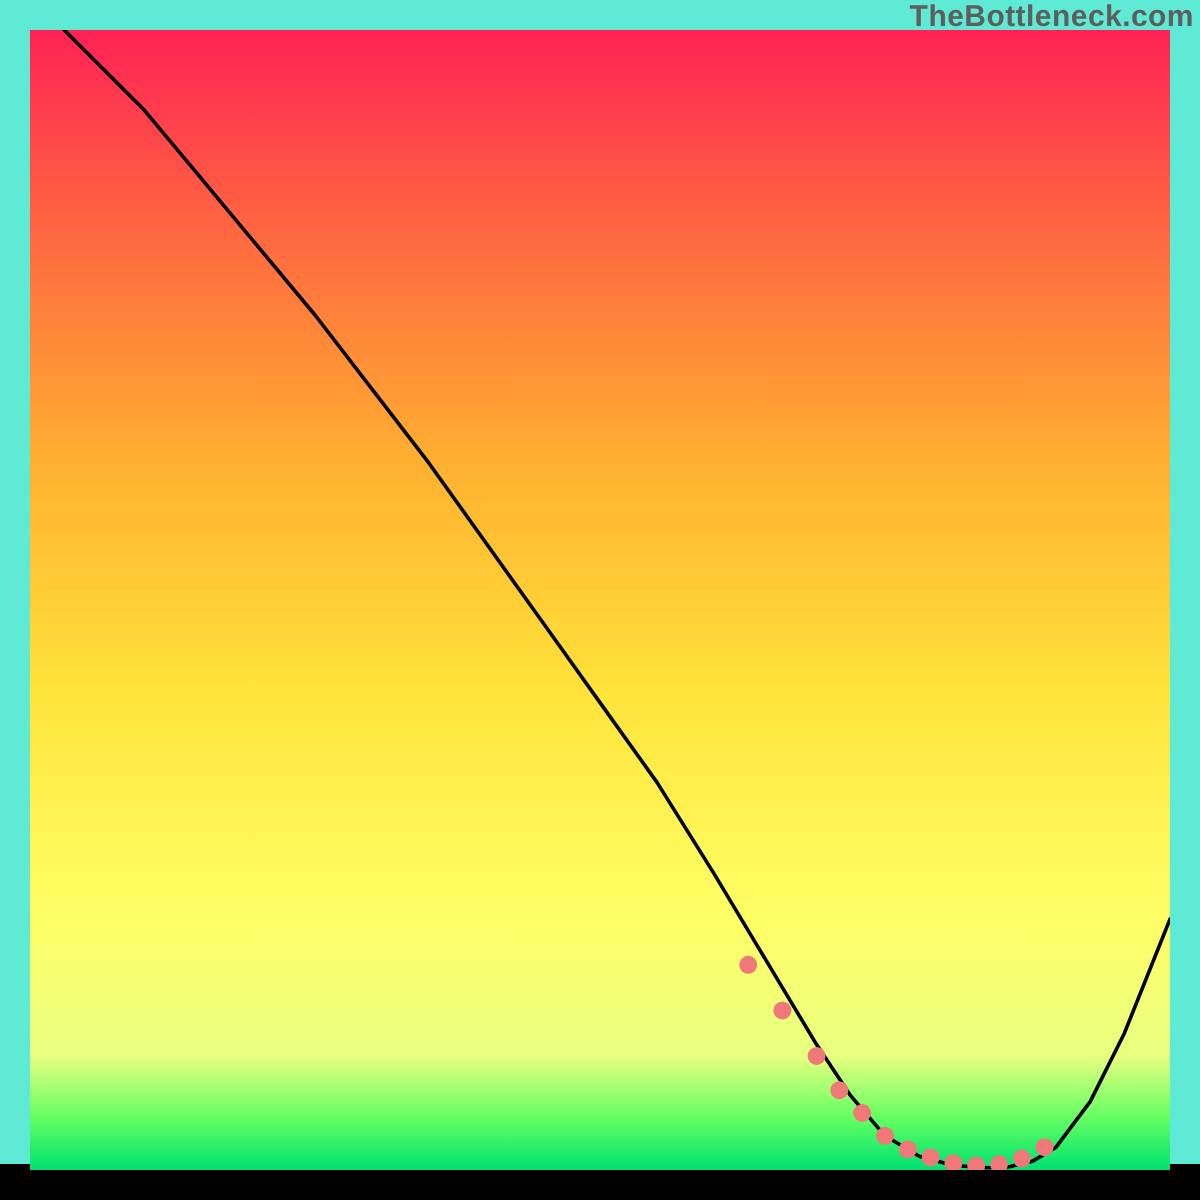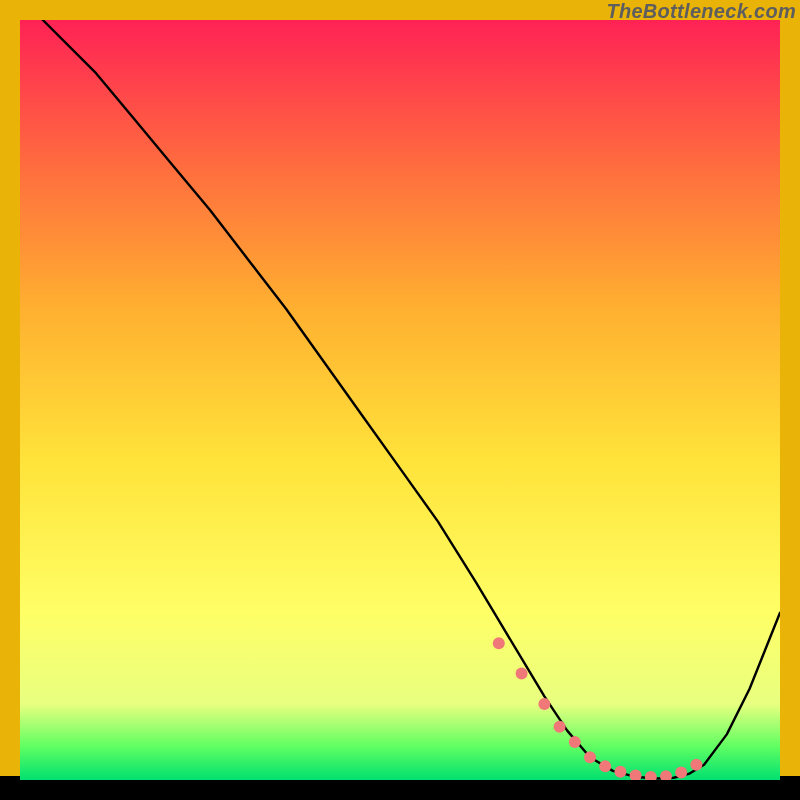--- a/index.html
+++ b/index.html
@@ -9,22 +9,21 @@
     height: 800px;
     background: #000;
     overflow: hidden;
   }
   .frame {
     position: absolute;
     left: 0;
     top: 0;
     width: 800px;
     height: 776px;
-    background: #eab308;
-    font-style: italic;
+    background: #5eead4;
   }
   .plot {
     position: absolute;
     left: 20px;
     top: 20px;
     width: 760px;
     height: 760px;
   }
   .plot svg {
     display: block;

